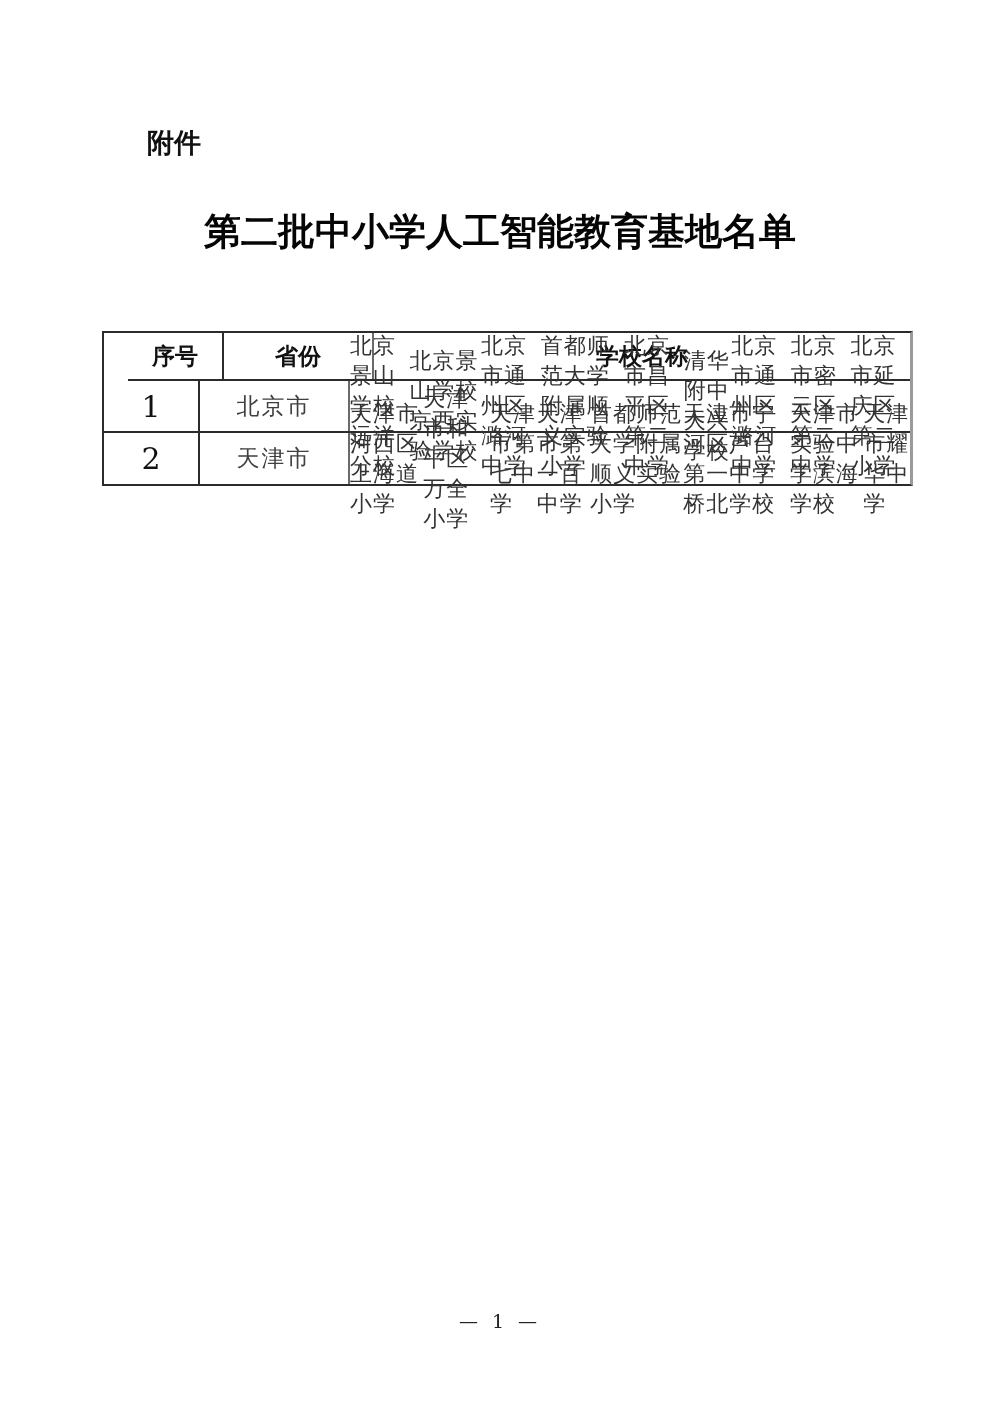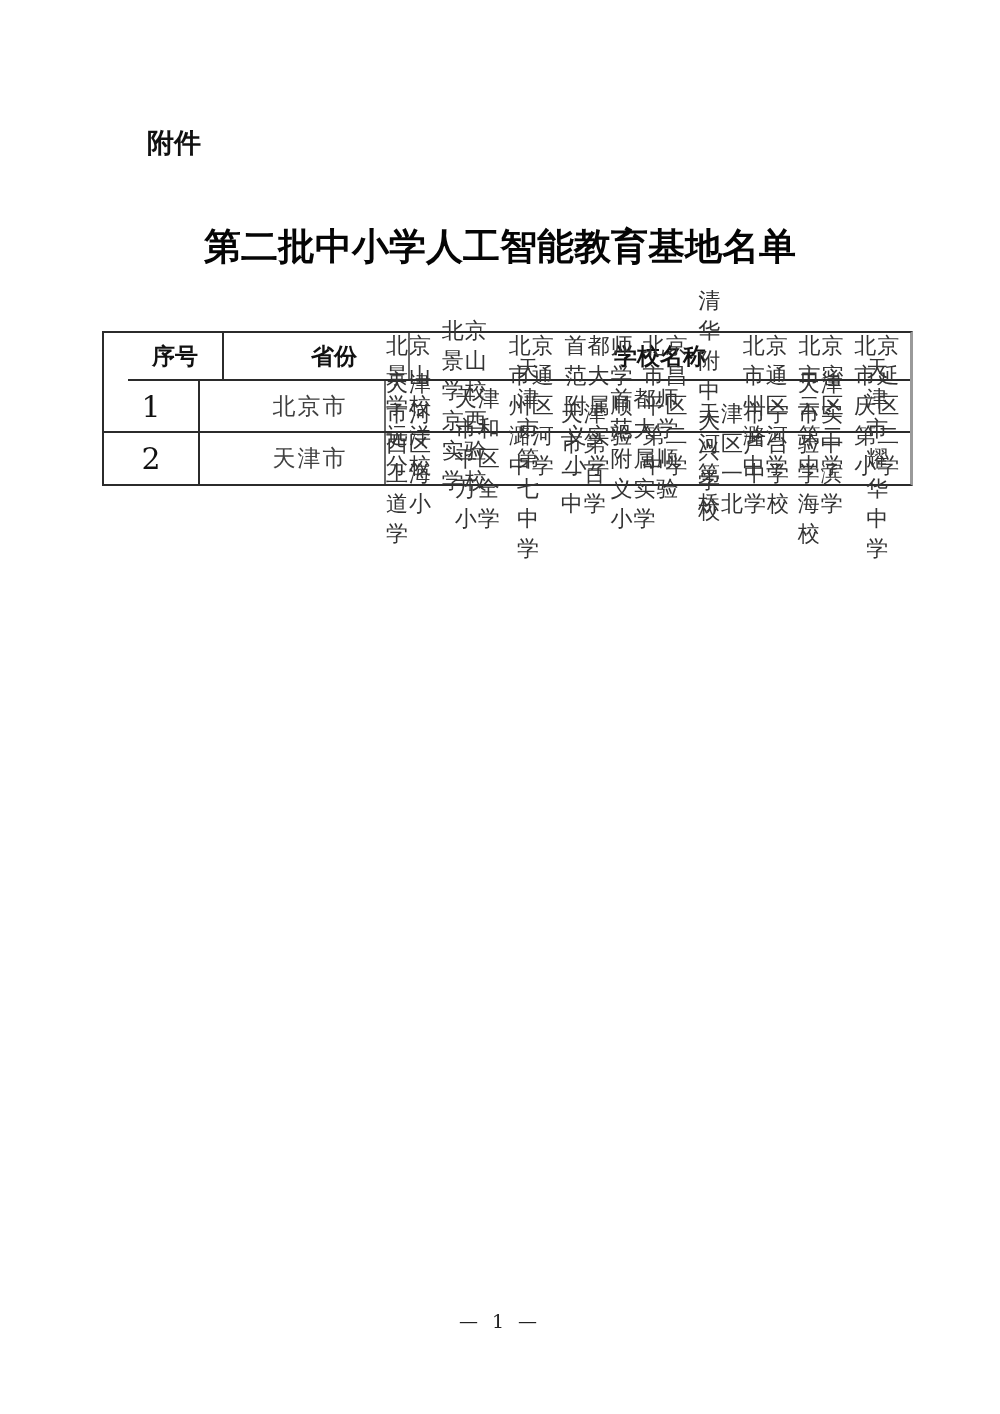--- a/index.html
+++ b/index.html
@@ -24,21 +24,21 @@
     font-family: "DejaVu Sans", sans-serif;
     font-weight: 600;
     font-size: 27px;
     line-height: 1.2;
     color: #111111;
   }
 
   .doc-title {
     position: absolute;
     left: 0;
-    top: 224px;
+    top: 209px;
     width: 100%;
     text-align: center;
     font-family: "DejaVu Serif", serif;
     font-weight: 700;
     font-size: 37px;
     line-height: 1.2;
     color: #050505;
     letter-spacing: 0px;
   }
 
@@ -62,21 +62,21 @@
   }
   .t-row {
     display: flex;
     border-bottom: 2px solid #2b2b2b;
   }
   .t-row:last-child {
     border-bottom: none;
   }
 
   .col-index  { width: 94px;  flex: none; }
-  .col-prov   { width: 148px; flex: none; padding-left: 36px; }
+  .col-prov   { width: 148px; flex: none; }
   .col-school { flex: 1; }
 
   .cell {
     display: flex;
     align-items: center;
     justify-content: center;
   }
   .v-divider {
     border-right: 2px solid #2b2b2b;
   }

